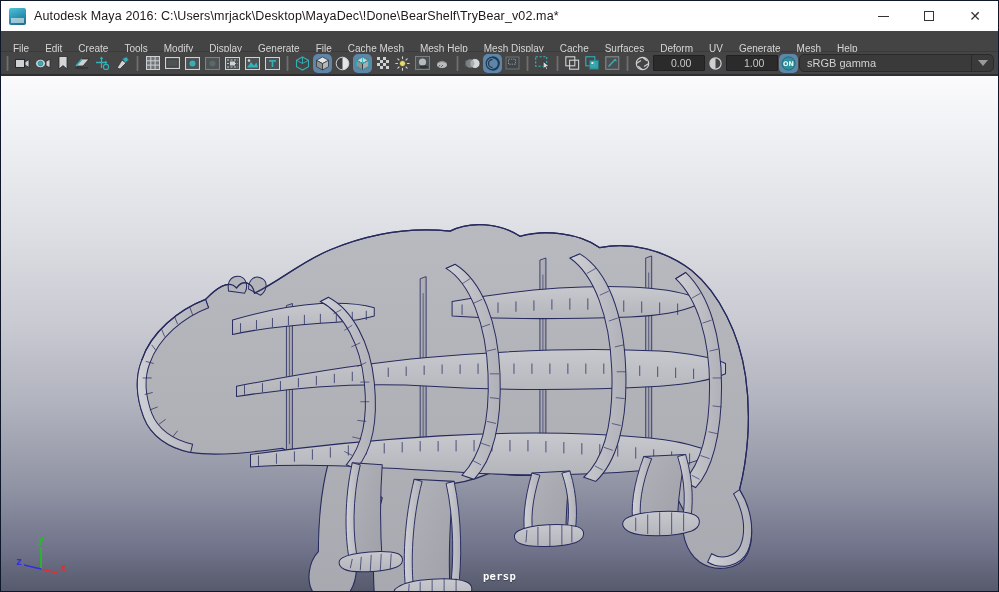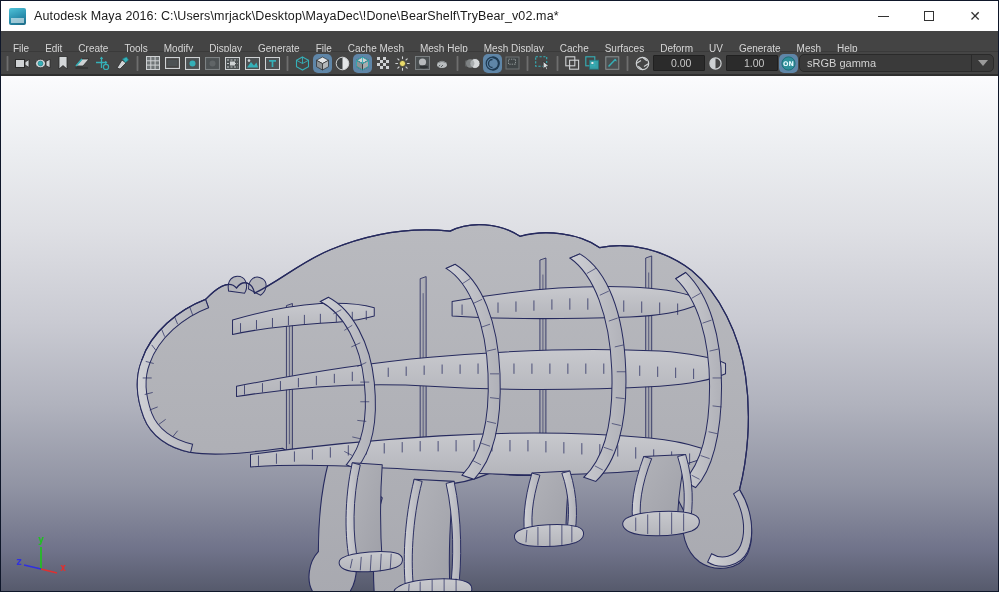--- a/index.html
+++ b/index.html
@@ -878,15 +878,16 @@
 
     <svg class="axis-gizmo" viewBox="0 0 58 52">
       <path d="M28 44 L28 22" stroke="#20c020" stroke-width="1.7"></path>
       <path d="M28 44 L44 48" stroke="#e03030" stroke-width="1.7"></path>
       <path d="M28 44 L11 40" stroke="#3030e0" stroke-width="1.7"></path>
       <text x="28" y="18" text-anchor="middle" font-family="DejaVu Sans Mono, monospace" font-size="10" font-weight="bold" fill="#20c020">y</text>
       <text x="50" y="46" text-anchor="middle" font-family="DejaVu Sans Mono, monospace" font-size="10" font-weight="bold" fill="#e03030">x</text>
       <text x="6" y="40" text-anchor="middle" font-family="DejaVu Sans Mono, monospace" font-size="10" font-weight="bold" fill="#3030e0">z</text>
     </svg>
 
+    <div class="cam-label">persp</div>
   </div>
 
 </div>
 
 </body></html>

